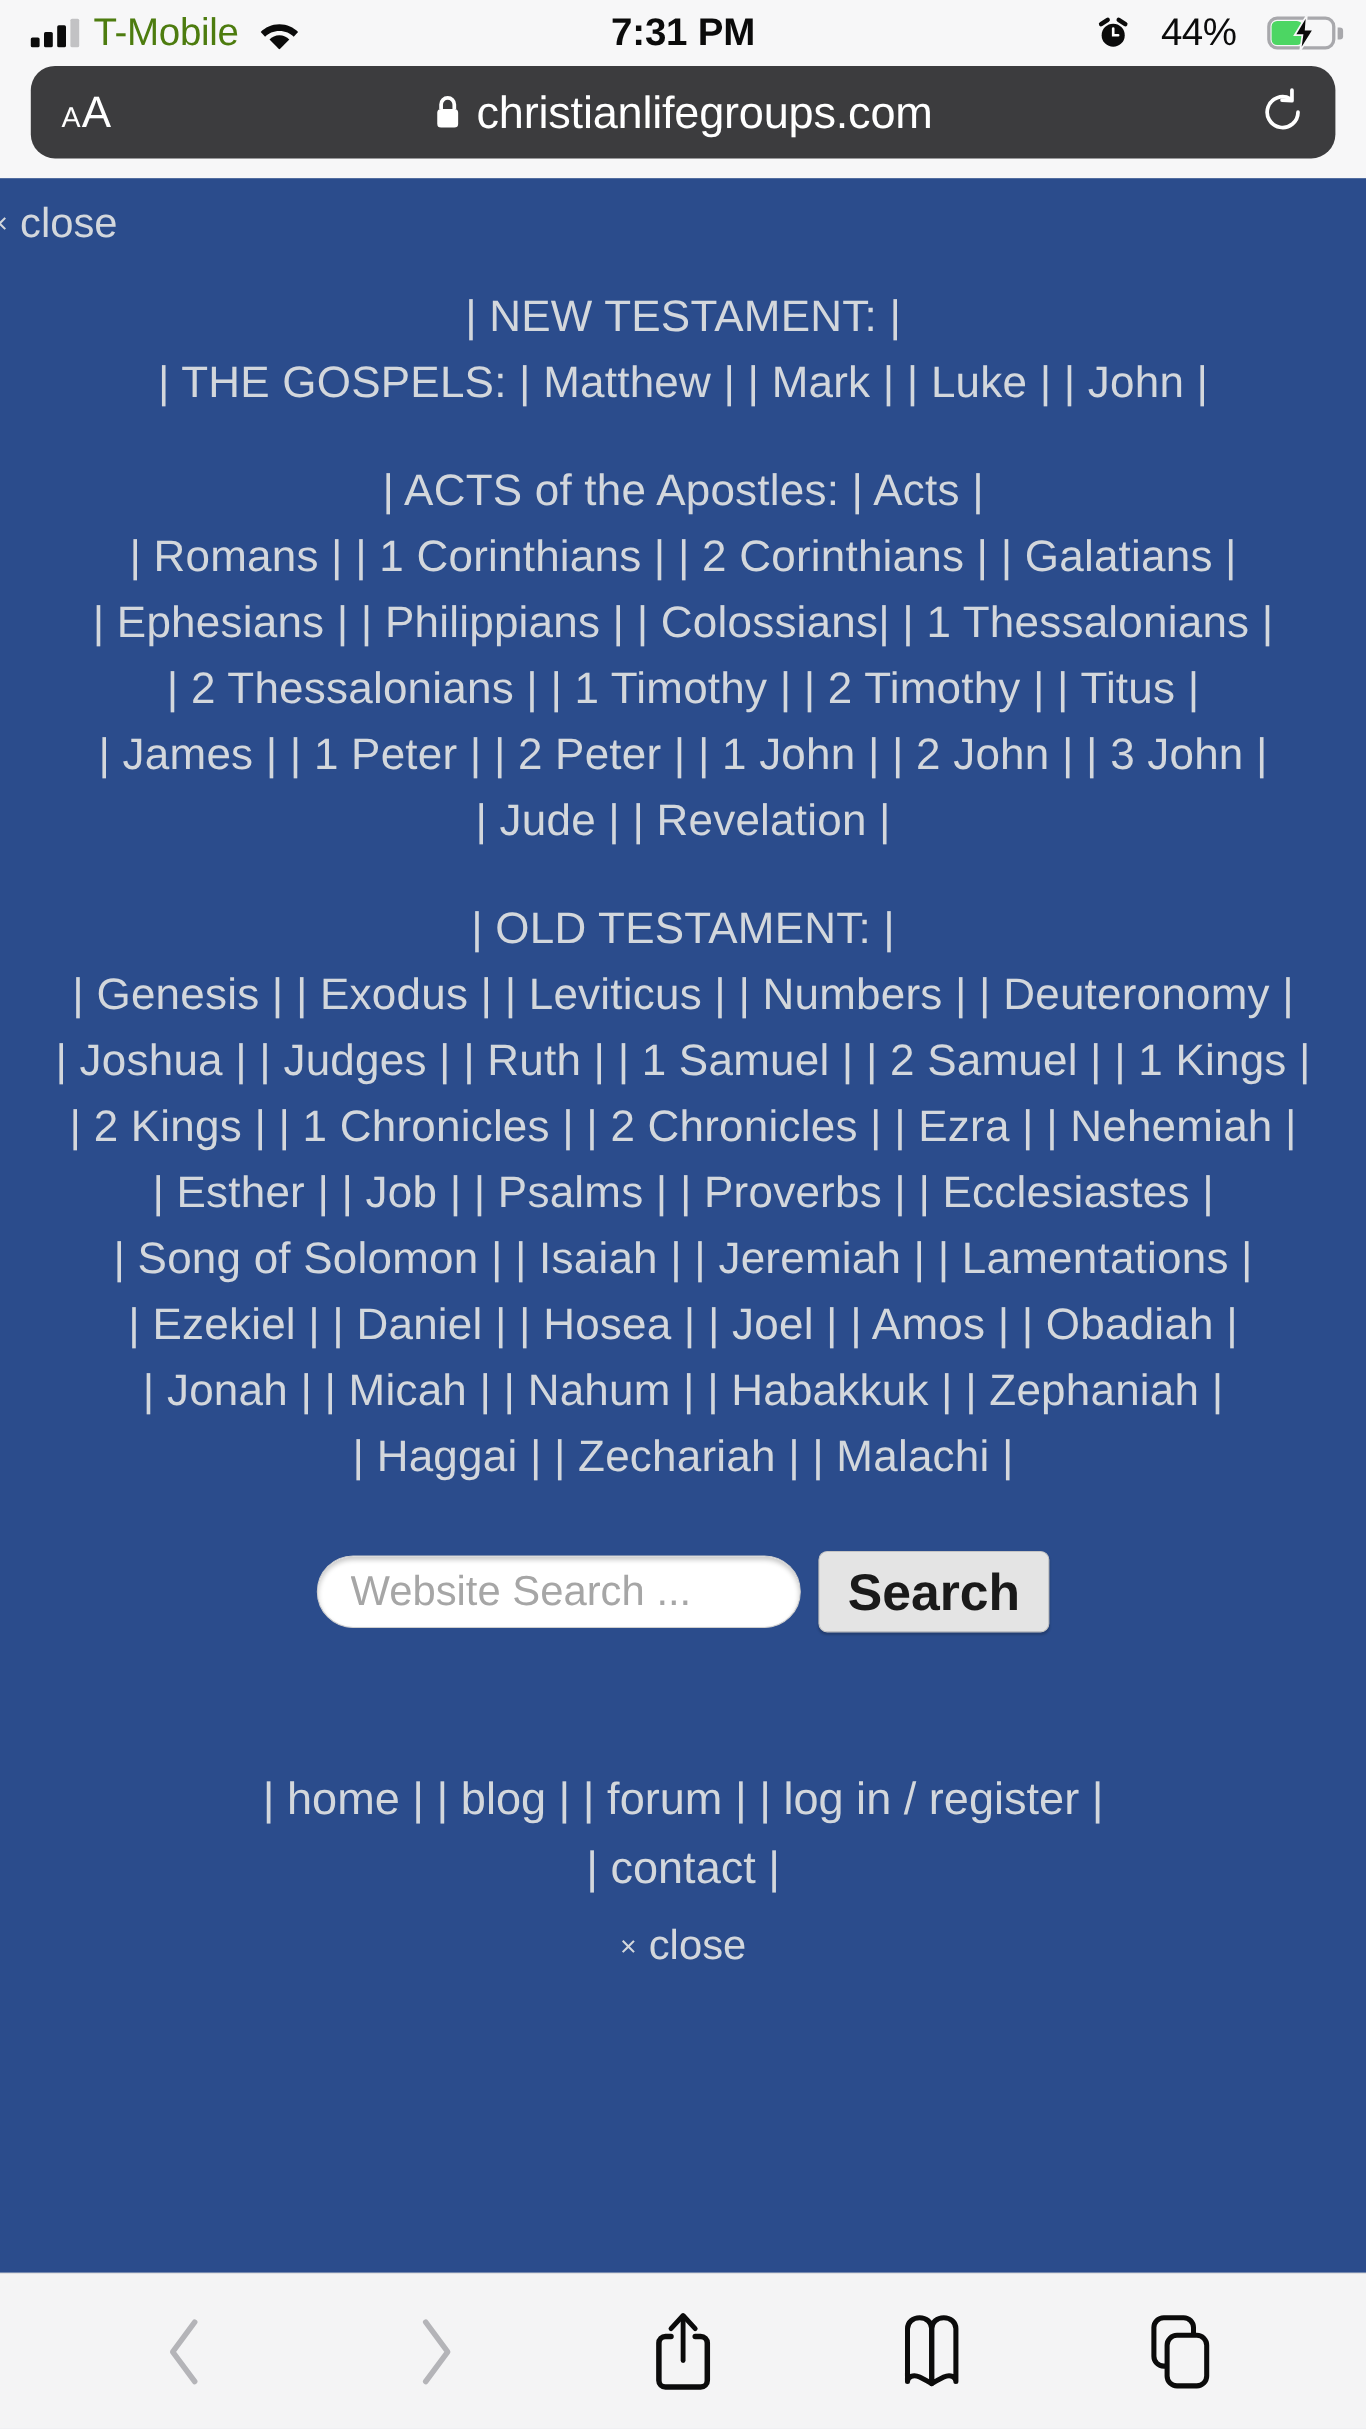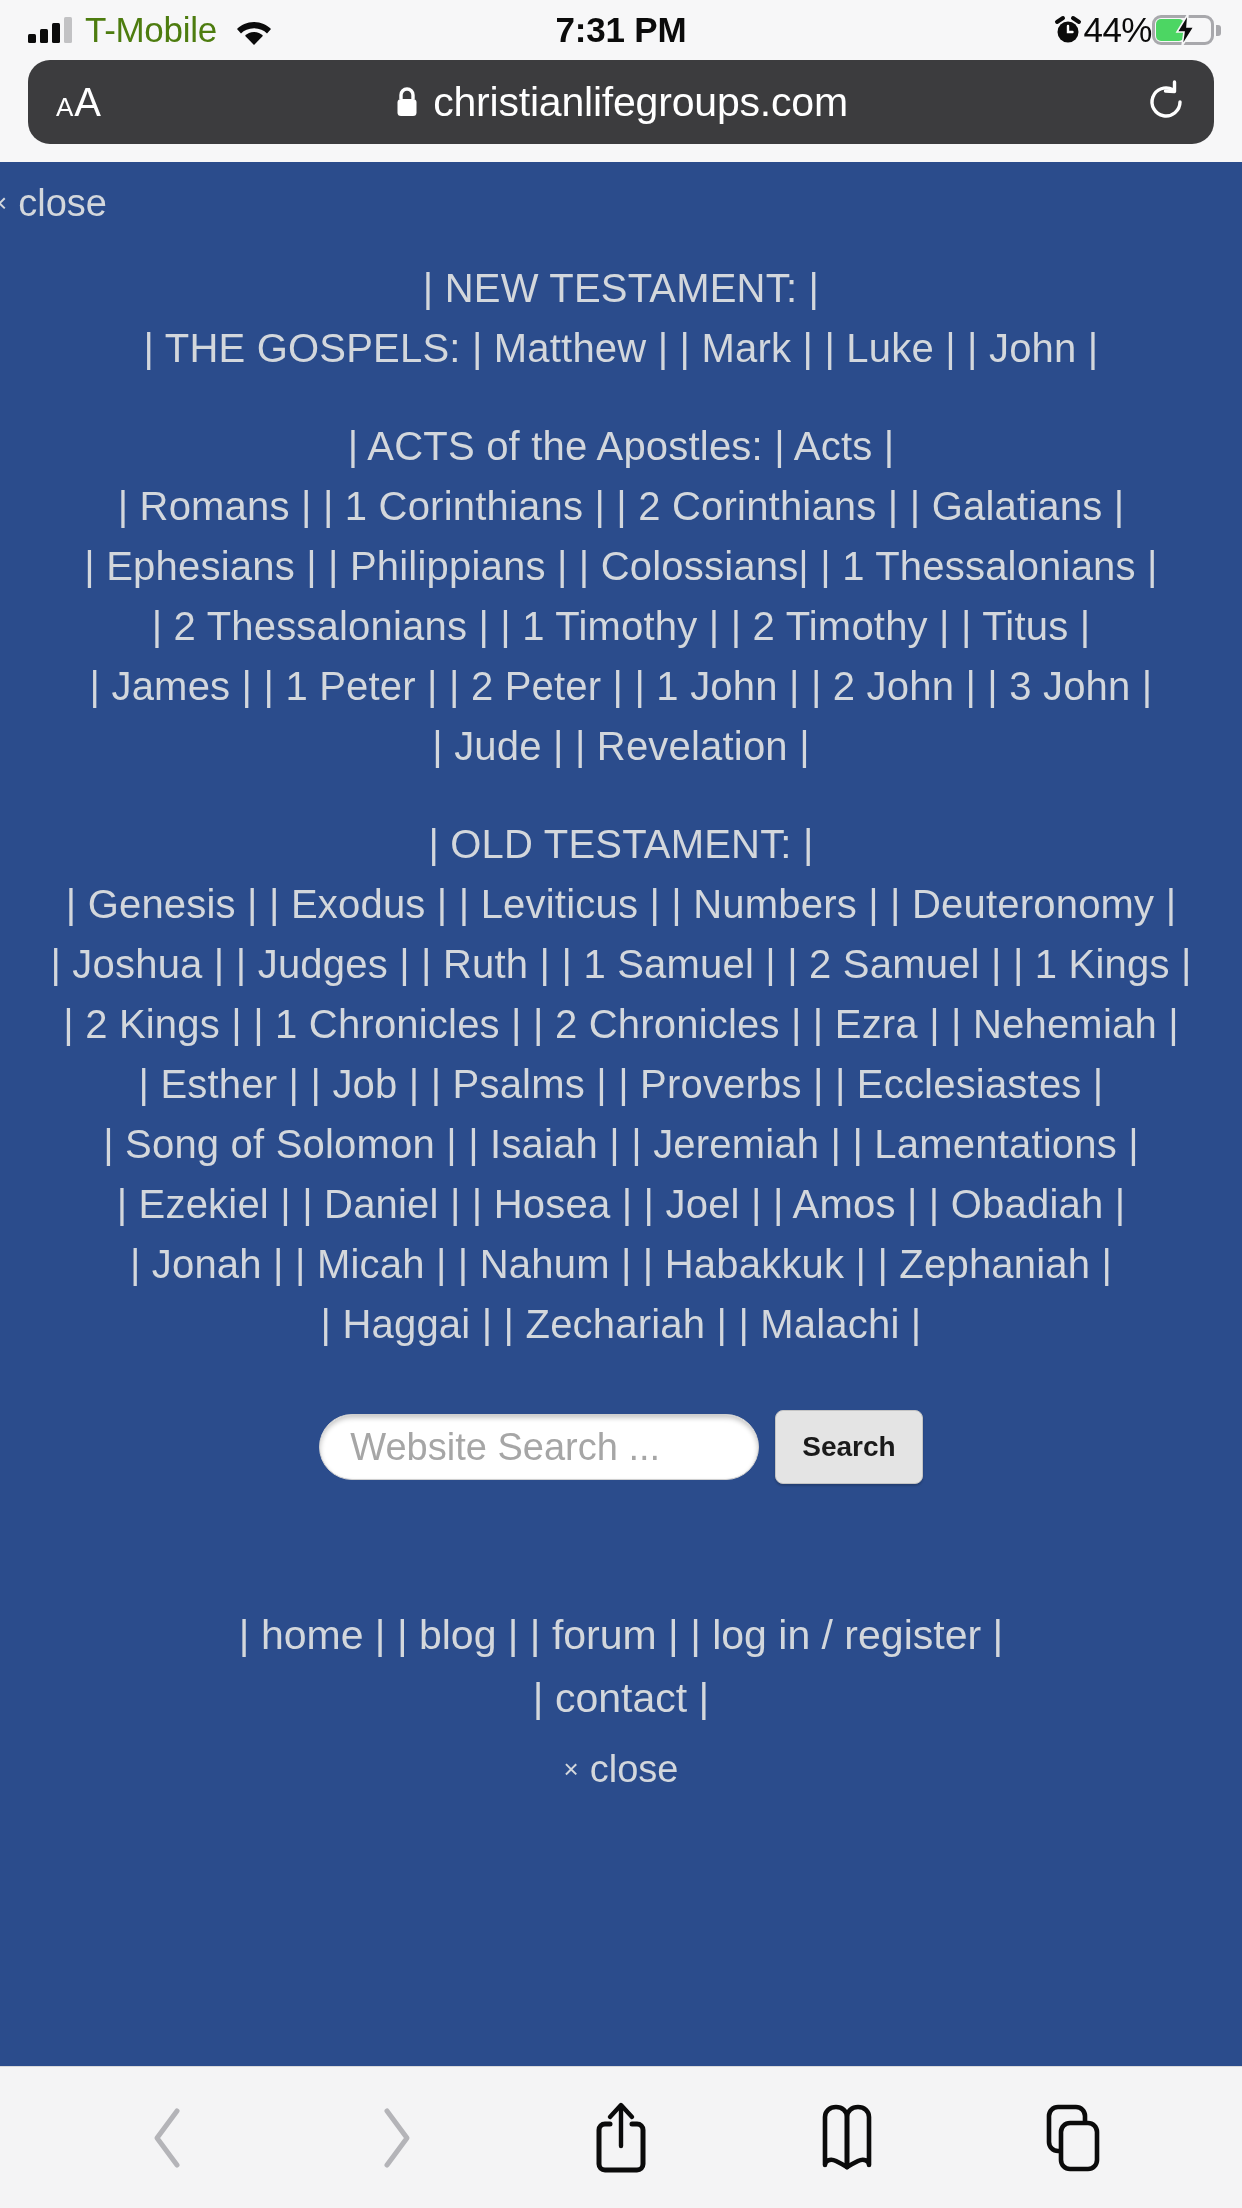--- a/index.html
+++ b/index.html
@@ -26,21 +26,21 @@
   .bars i:nth-child(2){ height:14px; }
   .bars i:nth-child(3){ height:20px; }
   .bars i:nth-child(4){ height:26px; background:#c2c2c4; }
   .carrier { font-size:35px; color:#4d7c0f; letter-spacing:-0.3px; }
   .wifi { width:40px; height:30px; position:relative; margin-left:4px; }
   .wifi svg { display:block; }
   .sb-center {
     position:absolute; left:0; right:0; text-align:center;
     font-size:35px; font-weight:bold; color:#0b0b0b; letter-spacing:-0.2px;
   }
-  .sb-right { margin-left:auto; display:flex; align-items:center; gap:0; z-index:2; }
+  .sb-right { margin-left:auto; display:flex; align-items:center; gap:28px; z-index:2; }
   .alarm { width:30px; height:30px; }
   .batt-pct { font-size:35px; color:#0b0b0b; letter-spacing:-0.5px; }
   .battery { position:relative; width:62px; height:30px; }
   .batt-body { position:absolute; inset:0; border:3px solid #a8a8ac; border-radius:9px; }
   .batt-cap { position:absolute; right:-7px; top:10px; width:5px; height:11px; background:#a8a8ac; border-radius:0 3px 3px 0; }
   .batt-fill { position:absolute; left:4px; top:4px; bottom:4px; width:28px; background:#4CD663; border-radius:5px; }
   .batt-bolt { position:absolute; left:21px; top:-1px; width:26px; height:32px; }
 
   
   .urlbar-wrap {
@@ -106,21 +106,21 @@
     padding:0 30px;
     outline:none;
   }
   .search-input::placeholder { color:#A6A6A6; }
   .search-btn {
     height:74px; padding:0 26px;
     background:#E4E4E4;
     border:1px solid #c4c4c4;
     border-radius:8px;
     font-family:"Liberation Sans", sans-serif;
-    font-size:28px; font-weight:bold; color:#1a1a1a;
+    font-size:47px; font-weight:bold; color:#1a1a1a;
     box-shadow: 0 2px 2px rgba(0,0,0,0.18);
     cursor:pointer;
   }
 
   
   .footer { margin-top:120px; text-align:center; }
   .footer .frow { font-size:41px; line-height:1.0; padding:11px 0; color:#D3D7DC; white-space:nowrap; }
   .close-bottom {
     margin-top:18px; font-size:38px; color:#D3D7DC;
     display:flex; align-items:center; justify-content:center; gap:11px;

